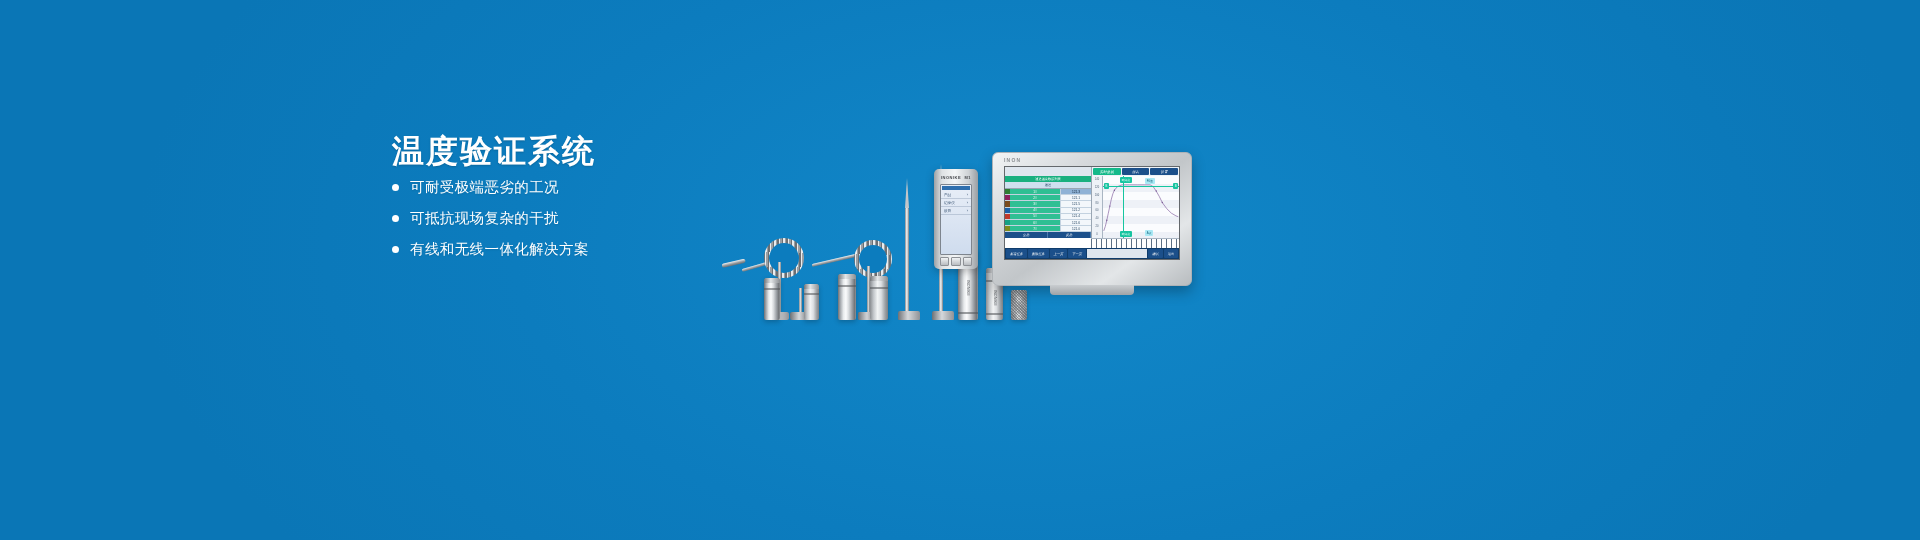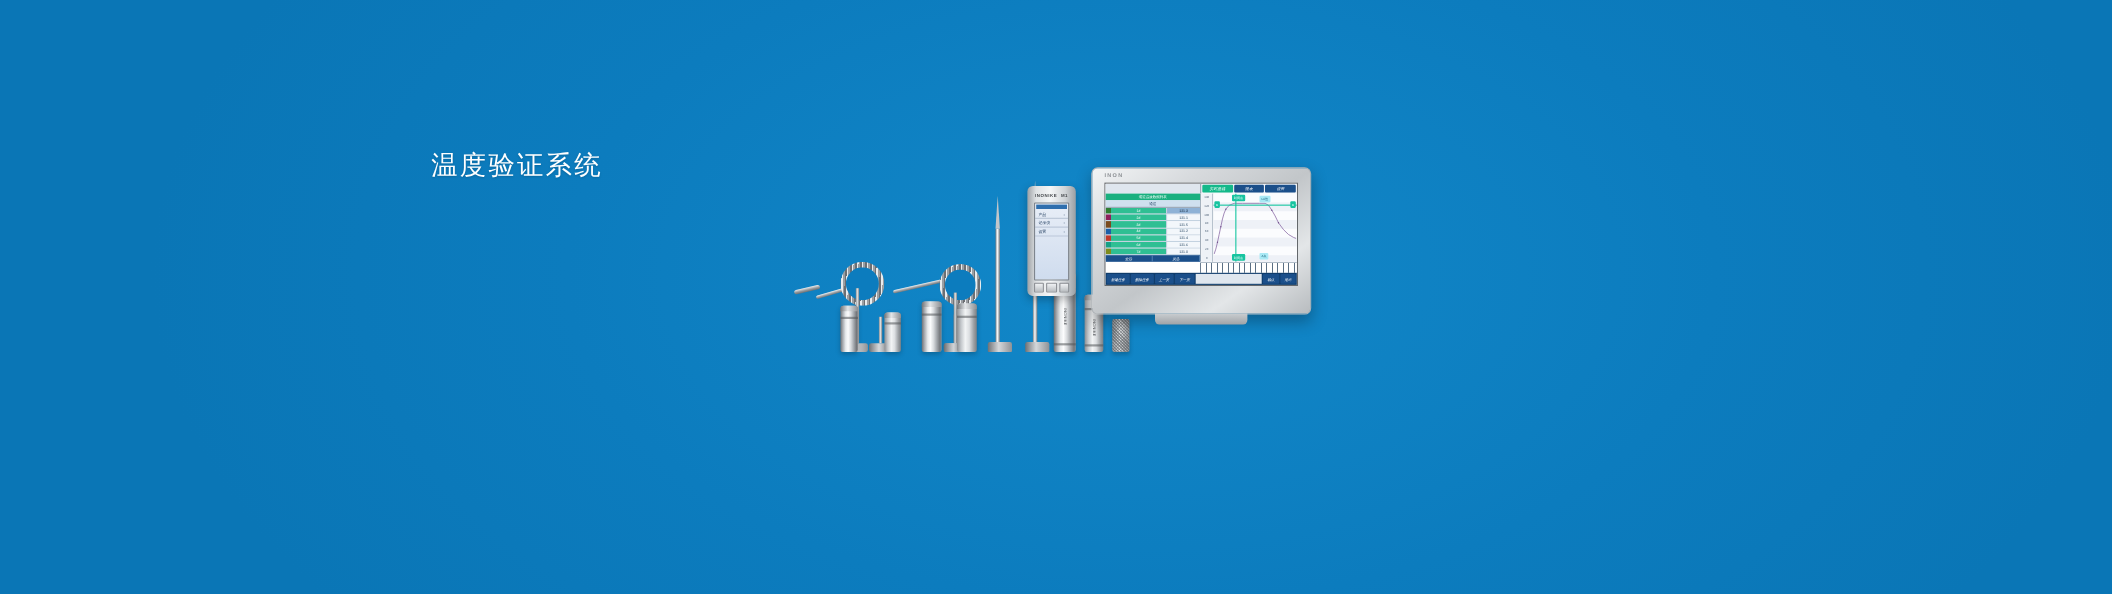--- a/index.html
+++ b/index.html
@@ -12,21 +12,21 @@
     position:relative;width:1920px;height:540px;
     background:#0c7cbe;
     background-image:
       radial-gradient(900px 520px at 54% 46%, #1288c9 0%, #0c7cbe 58%, #0a76b6 100%);
     overflow:hidden;
   }
 
   
   .copy{position:absolute;left:392px;top:138px;width:420px;}
   .title{
-    font-size:24px;font-weight:normal;color:#ffffff;
+    font-size:32px;font-weight:bold;color:#ffffff;
     letter-spacing:2px;line-height:26px;margin:0 0 14px 0;
     text-shadow:0 1px 2px rgba(0,0,0,.18);
   }
   .subtitle{
     font-size:14.5px;color:#ffffff;font-weight:400;
     letter-spacing:.4px;line-height:18px;margin:0 0 18px 0;
     white-space:nowrap;
     text-shadow:0 1px 2px rgba(0,0,0,.12);
   }
   .bullets{list-style:none;margin:0;padding:0;}
@@ -241,20 +241,34 @@
   }
   .sw-bottom .spacer{flex:1;background:#dfe6ee;}
 </style>
 </head>
 <body>
 
 <div class="banner">
 
   <div class="copy">
     <h1 class="title">温度验证系统</h1>
+    <ul class="bullets">
+      <li>
+        <span class="dot"></span>
+        <span>可耐受极端恶劣的工况</span>
+      </li>
+      <li>
+        <span class="dot"></span>
+        <span>可抵抗现场复杂的干扰</span>
+      </li>
+      <li>
+        <span class="dot"></span>
+        <span>有线和无线一体化解决方案</span>
+      </li>
+    </ul>
   </div>
 
   <div class="photo">
 
     <div class="coil-probe" style="left:22px;bottom:0;width:120px;height:90px;">
       <div class="armtip" style="left:0px;top:34px;transform:rotate(-13deg);width:24px;height:4px;"></div>
       <div class="arm" style="left:20px;top:39px;width:34px;transform:rotate(-16deg);"></div>
       <div class="ring" style="left:42px;top:8px;width:30px;height:30px;"></div>
       <div class="stem" style="left:56px;height:50px;bottom:8px;"></div>
       <div class="foot" style="left:47px;"></div>

